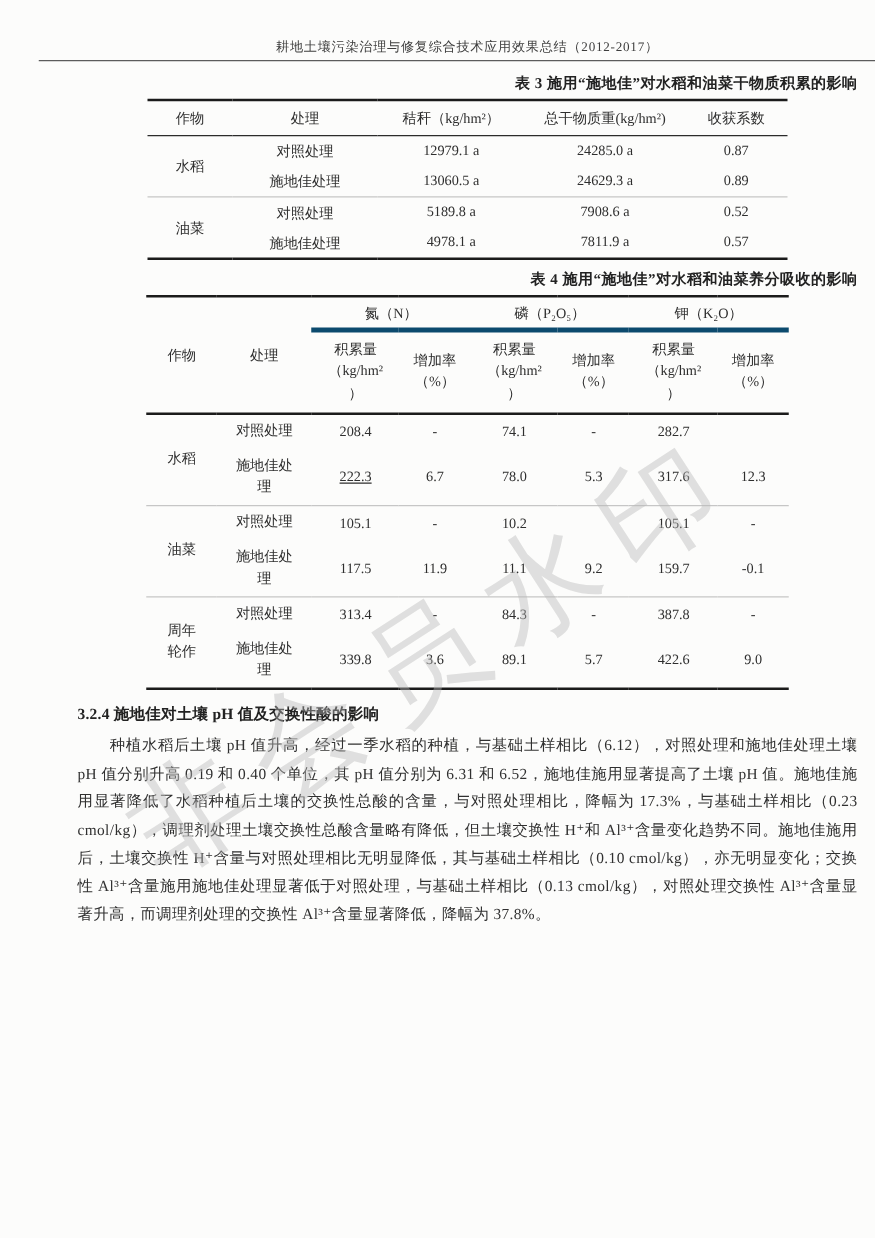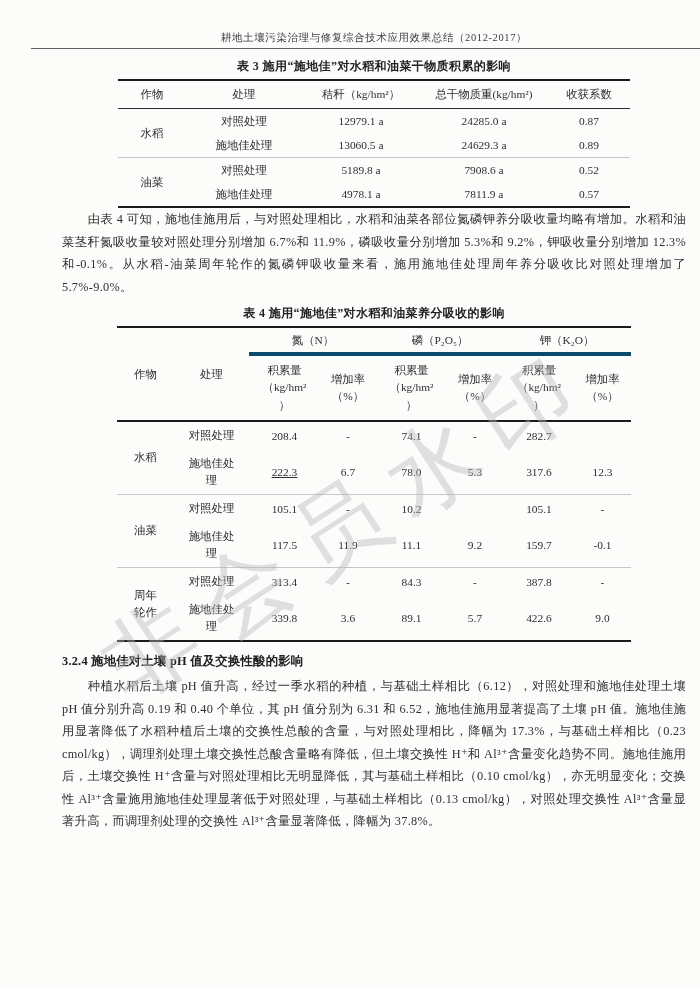--- a/index.html
+++ b/index.html
@@ -7,21 +7,21 @@
         font-family:"Liberation Serif","DejaVu Serif",serif;color:#333;padding-left:48px;}
   .header{position:absolute;left:31px;right:31px;top:0;height:45px;
           display:flex;align-items:flex-end;justify-content:center;
           border-bottom:1px solid #5c5c5c;padding-bottom:3px;
           font-size:10.5px;color:#3d3d3d;letter-spacing:0.6px;z-index:1;}
   .content{position:absolute;left:62px;right:62px;top:49px;z-index:1;}
   p.body{margin:0;font-size:12.3px;line-height:22.5px;text-align:justify;
          letter-spacing:0.3px;color:#303030;}
   .indent{text-indent:2.1em;}
   .p1{margin-top:17px;}
-  .tbl-title{text-align:center;font-weight:bold;font-size:12px;letter-spacing:0.4px;
+  .tbl-title{text-align:right;font-weight:bold;font-size:12px;letter-spacing:0.4px;
              color:#222;margin:9px 0 4px;}
   .t4-title{margin:7px 0 4px;}
   .sec-head{font-weight:bold;font-size:12.4px;color:#222;margin:10px 0 4px;letter-spacing:0.2px;}
   .h324{margin:11px 0 5px;}
   table{border-collapse:collapse;margin:0 auto;table-layout:fixed;}
   td{padding:0;text-align:center;vertical-align:middle;color:#2e2e2e;}
   .t3{width:512px;font-size:11.4px;border-top:2px solid #1b1b1b;border-bottom:2px solid #1b1b1b;}
   .t3 .hdr td{height:27px;border-bottom:1px solid #2b2b2b;}
   .t3 .drow td{height:24px;}
   .t3 .gs td,.t3 td.gs{border-top:1px solid #c6c6c6;}
@@ -93,21 +93,20 @@
       </tr>
       <tr class="drow">
         <td>施地佳处理</td>
         <td>4978.1 a</td>
         <td>7811.9 a</td>
         <td>0.57</td>
       </tr>
     </tbody>
       </table>
 
-    <p class="body indent">由表 4 可知，施地佳施用后，与对照处理相比，水稻和油菜各部位氮磷钾养分吸收量均略有增加。水稻和油菜茎秆氮吸收量较对照处理分别增加 6.7%和 11.9%，磷吸收量分别增加 5.3%和 9.2%，钾吸收量分别增加 12.3%和-0.1%。从水稻-油菜周年轮作的氮磷钾吸收量来看，施用施地佳处理周年养分吸收比对照处理增加了 5.7%-9.0%。</p>
 
     <div class="tbl-title t4-title">表 4 施用“施地佳”对水稻和油菜养分吸收的影响</div>
 
     <table class="t4">
       <colgroup>
         <col style="width:56px">
           <col style="width:76px">
           <col style="width:70px">
           <col style="width:57px">
           <col style="width:70px">

